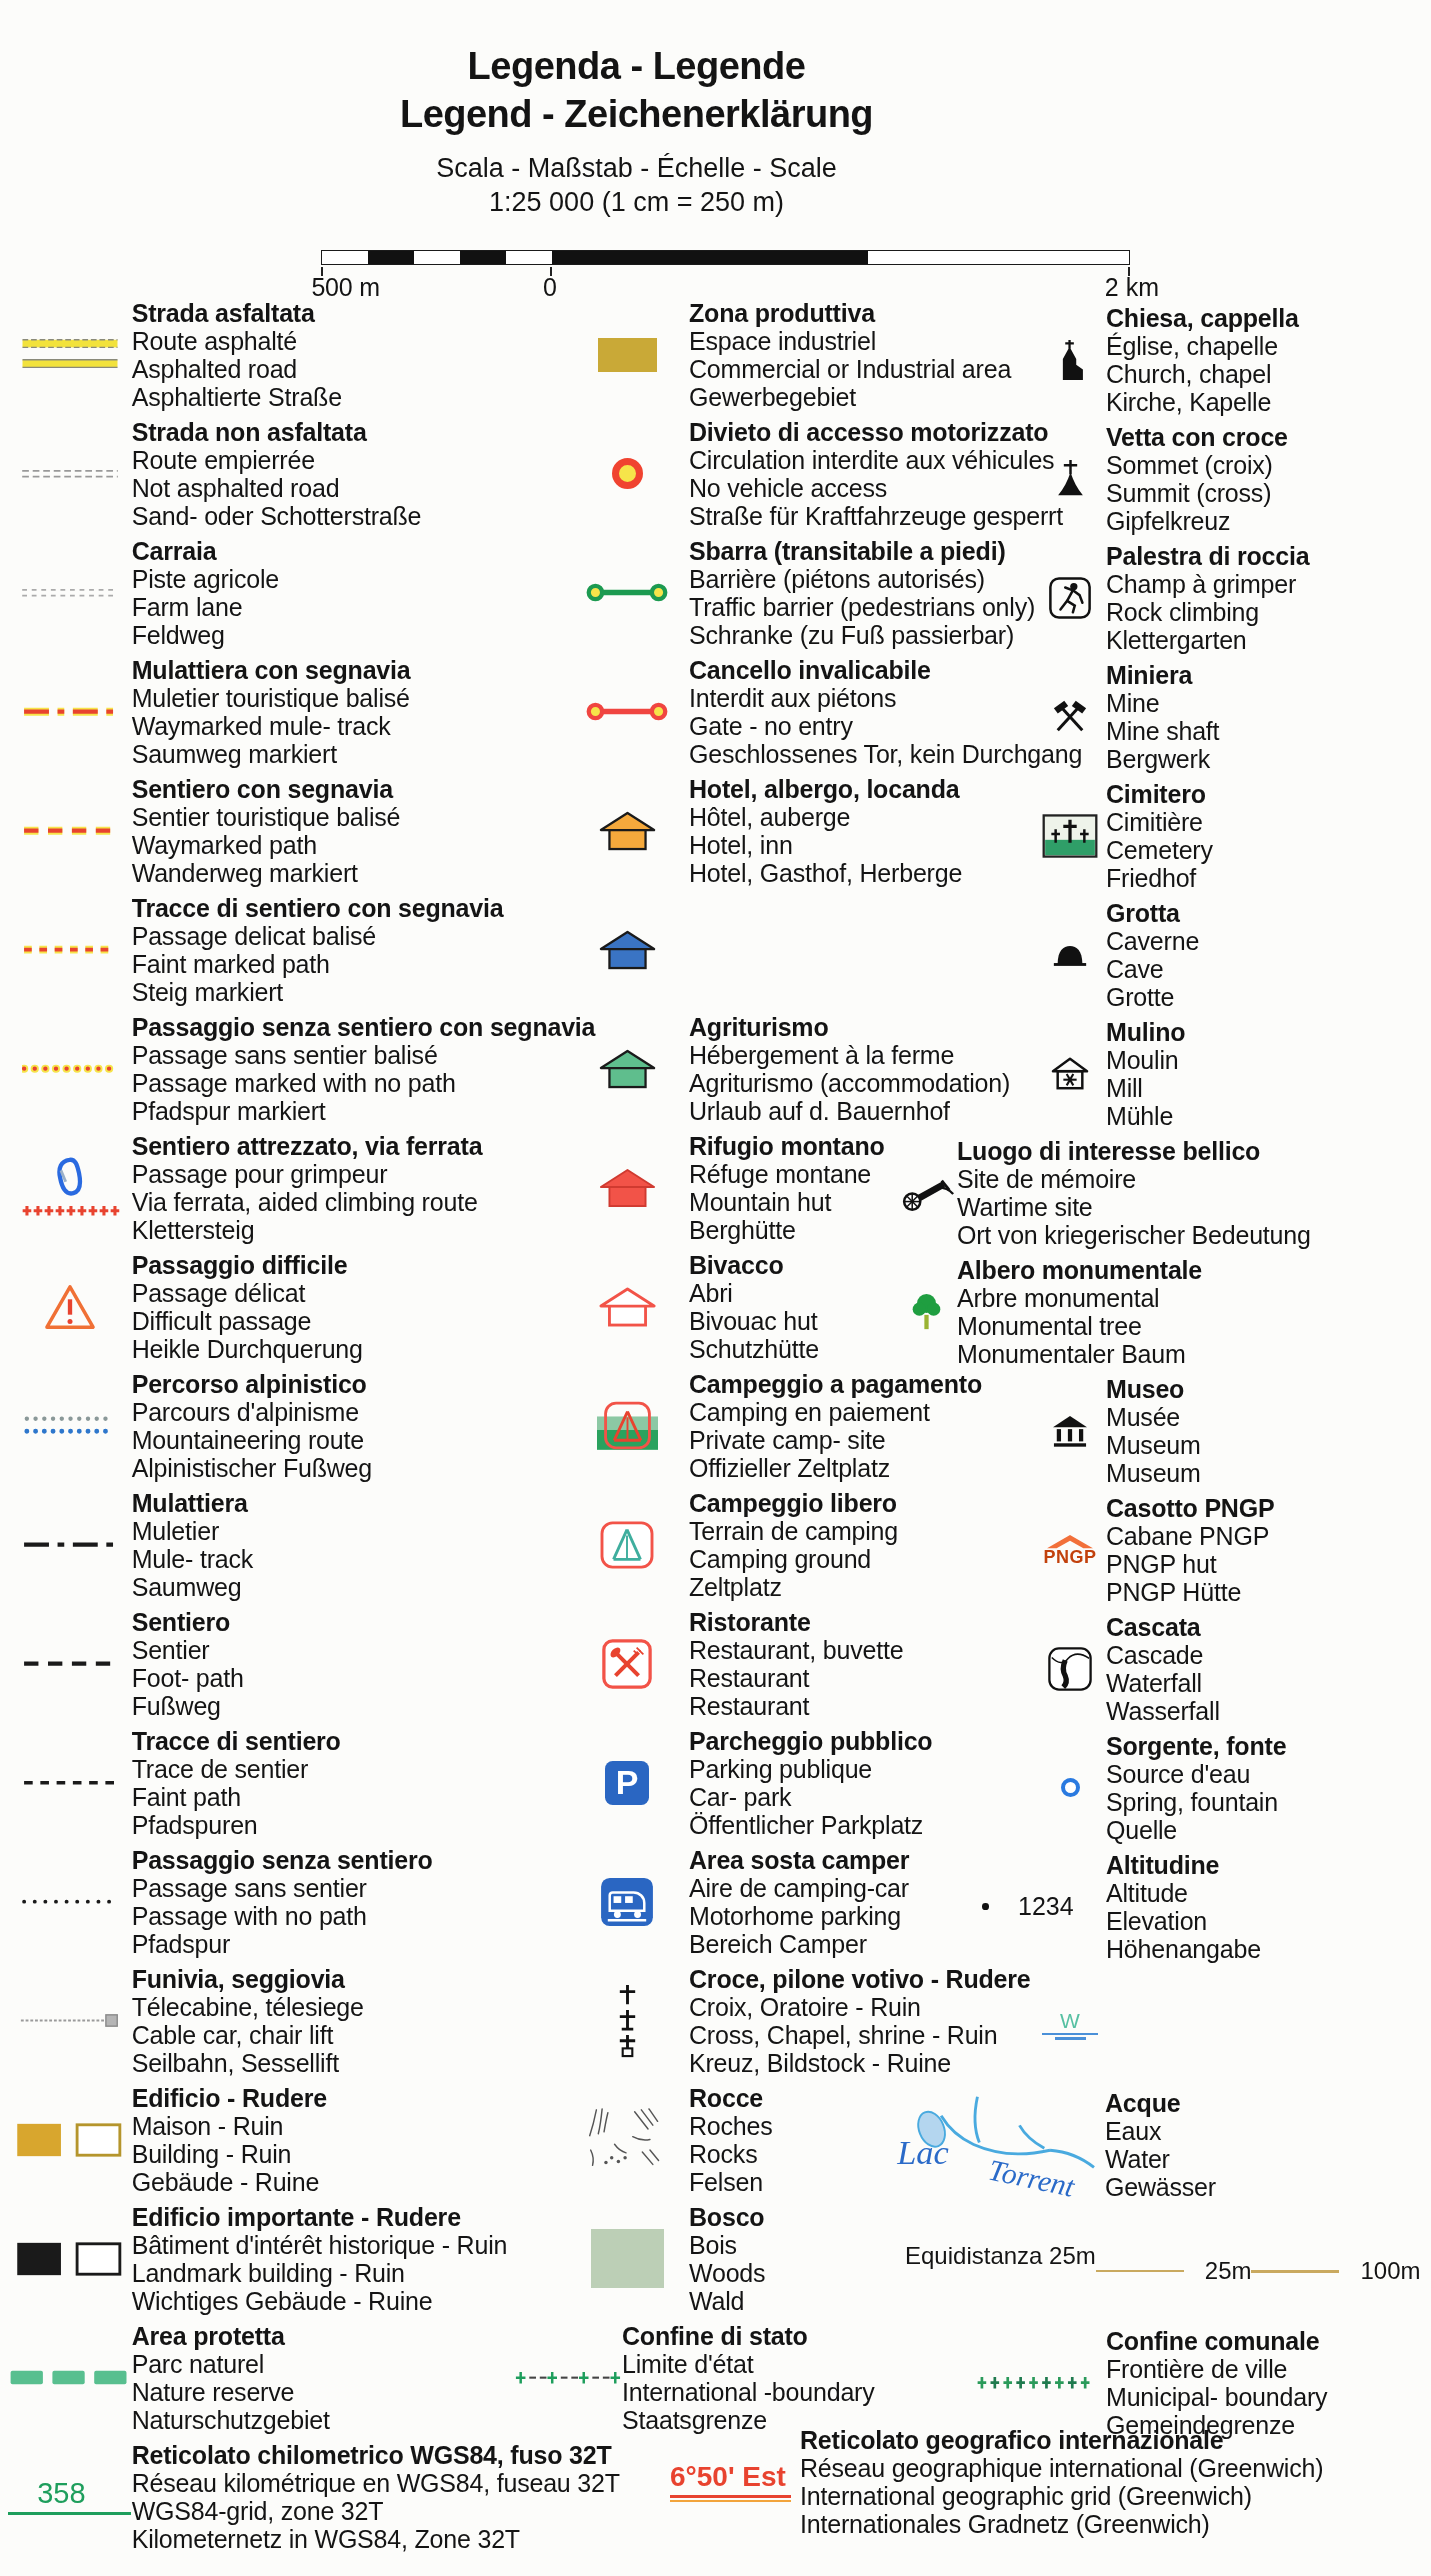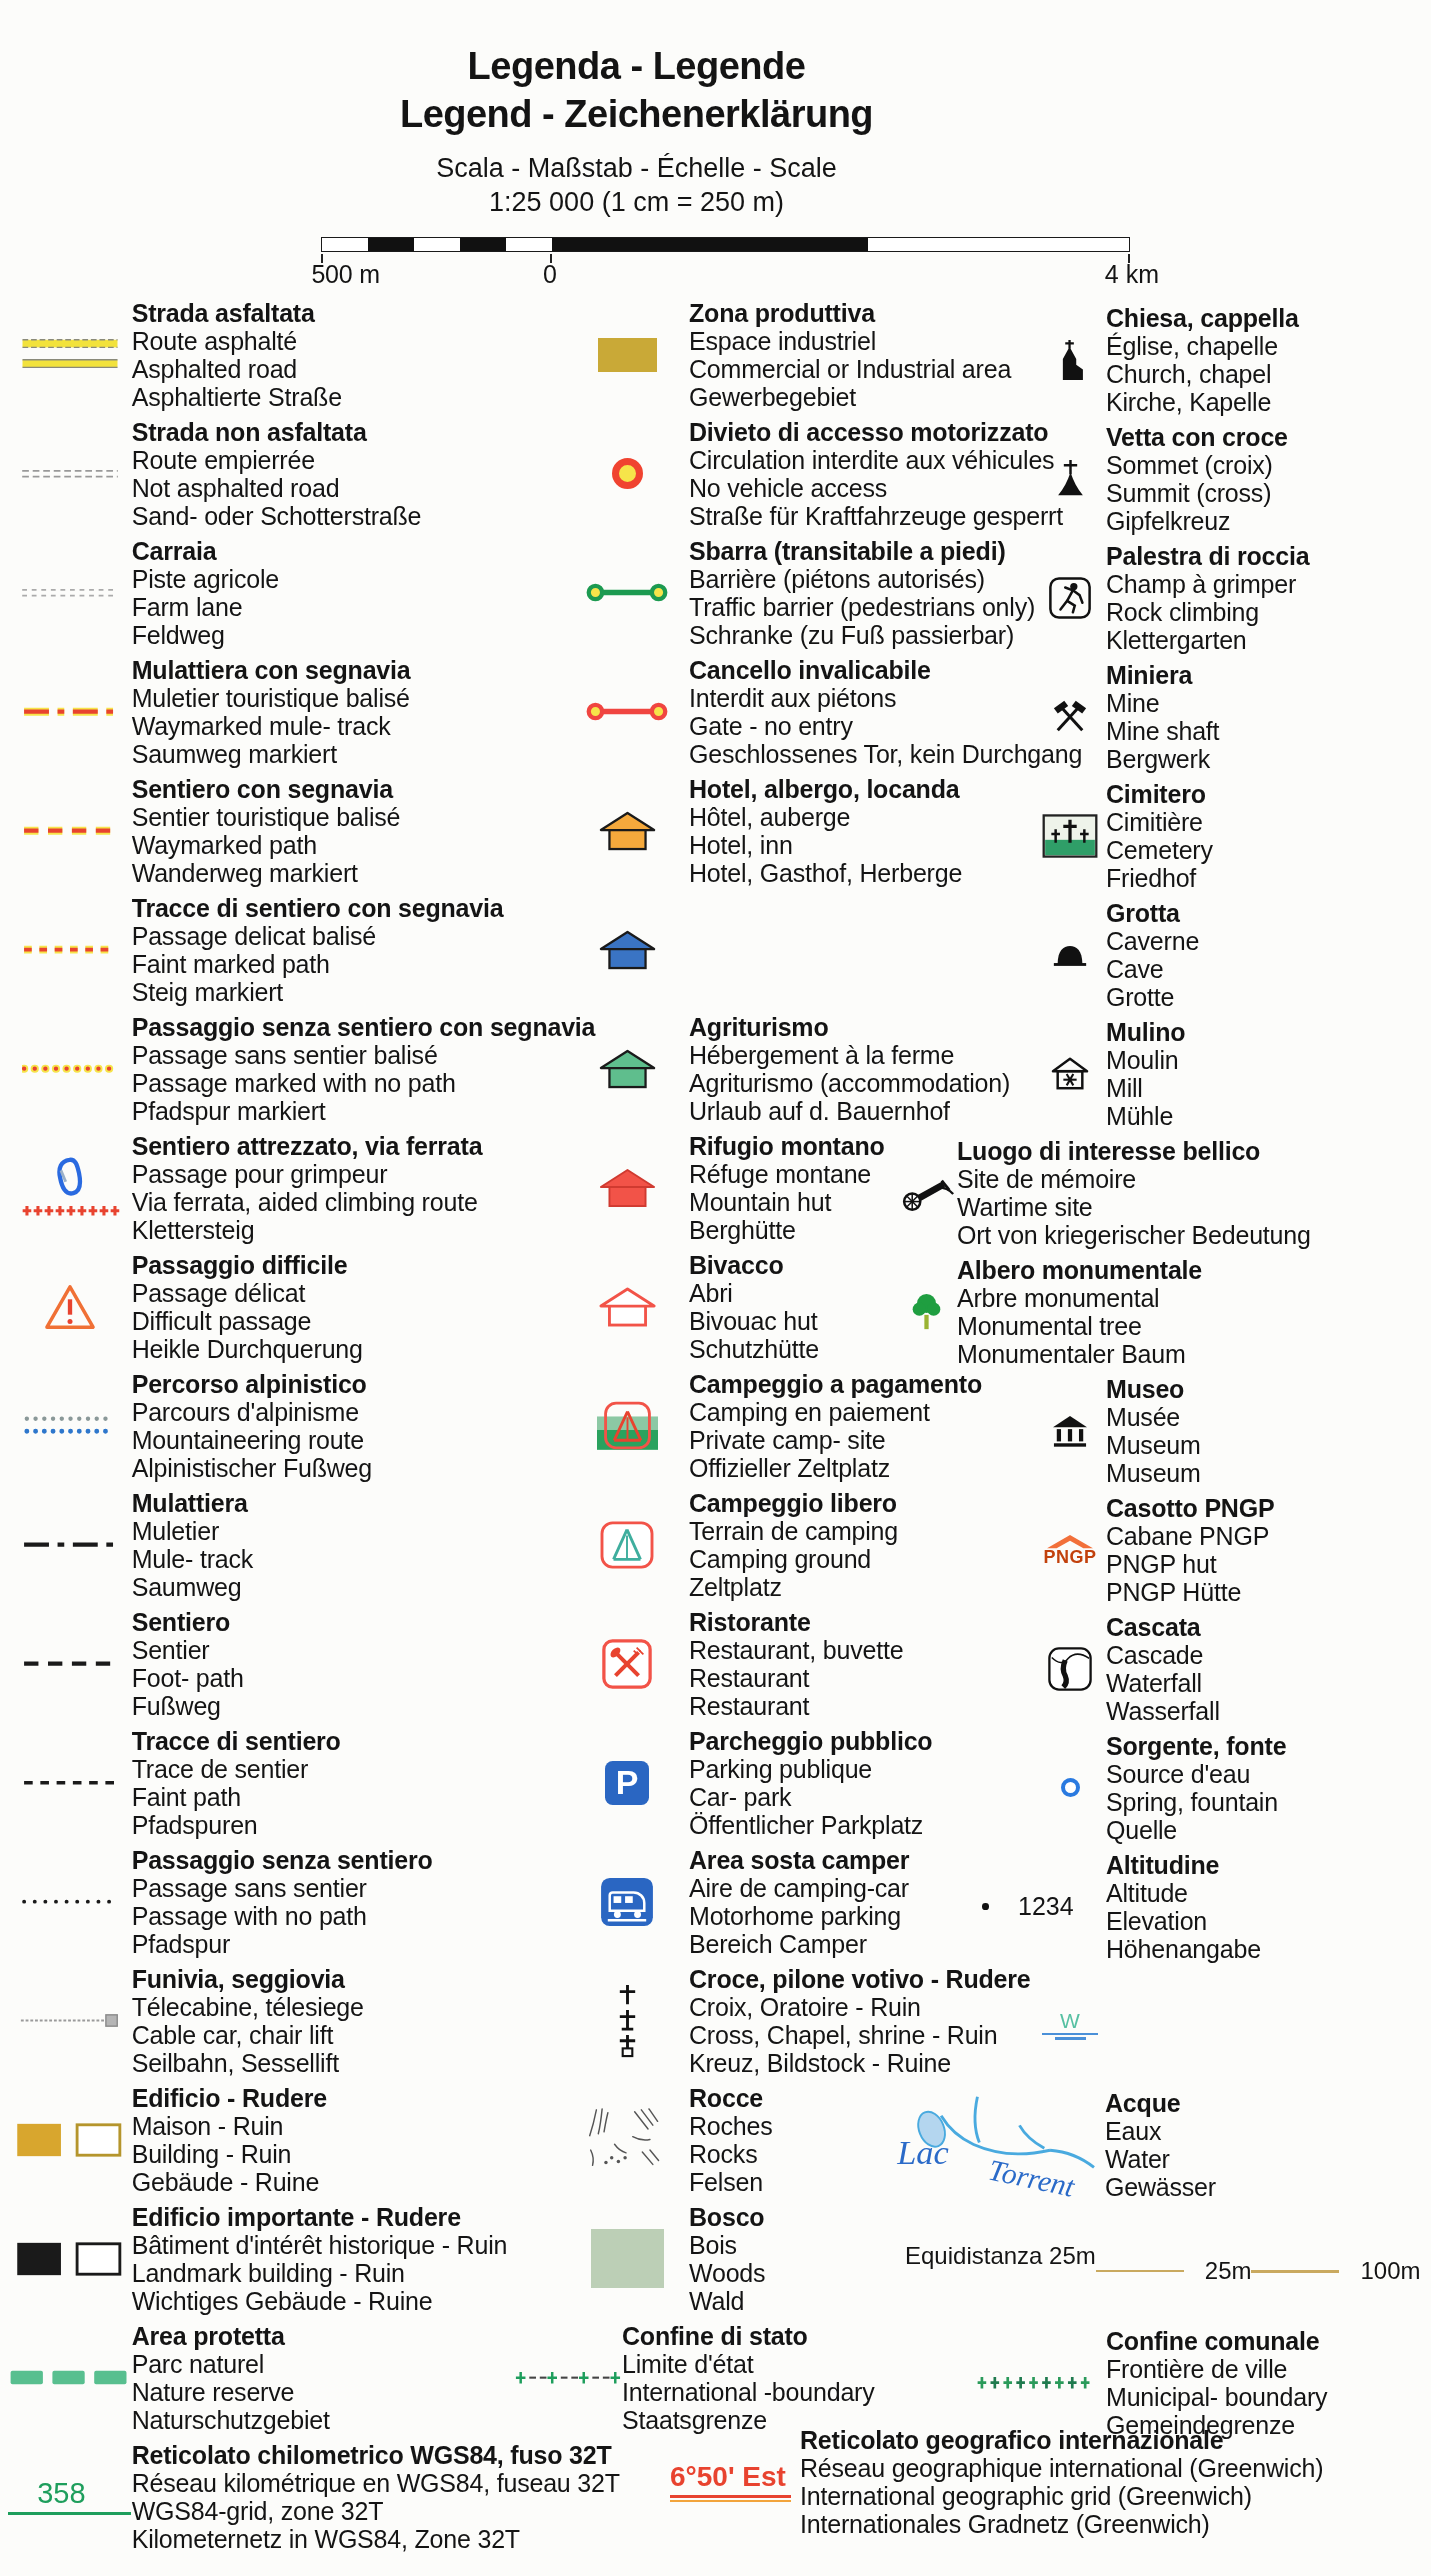--- a/index.html
+++ b/index.html
@@ -4,21 +4,21 @@
 <style>
   html,body{margin:0;padding:0;background:#e9e9e6;}
   .page{position:relative;width:1431px;height:2576px;background:#fcfcfa;
         font-family:"Liberation Sans",sans-serif;color:#141414;overflow:hidden;}
   
   .header{position:absolute;top:42px;left:0;width:1273px;text-align:center;}
   .t1{font-size:38px;font-weight:bold;line-height:48px;letter-spacing:-0.5px;}
   .s1{font-size:27px;line-height:34px;}
   .sgap{margin-top:13.4px;}
   
-  .scalebar{position:absolute;left:321px;top:237px;width:809px;}
+  .scalebar{position:absolute;left:321px;top:250px;width:809px;}
   .bar{display:flex;height:13.4px;border:1.9px solid #1a1a1a;box-sizing:content-box;background:#fff;}
   .bar div{height:100%;}
   .cw{background:#fff;}.cb{background:#111;}
   .barlabels{position:relative;height:33px;font-size:25px;}
   .bl{position:absolute;top:7.7px;}
   .bl.l{left:-9.6px;}.bl.z{left:222px;}.bl.r{right:-29px;}
   .tick{position:absolute;top:17px;width:1.9px;height:8.6px;background:#222;}
   
   .col{position:absolute;display:flex;flex-direction:column;}
   #col1{left:7.7px;top:299px;width:574px;}
@@ -90,21 +90,21 @@
       <div class="cw" style="width:46px"></div>
         <div class="cb" style="width:316px"></div>
       <div class="cw" style="flex:1"></div>
     </div>
     <div class="tick" style="left:0"></div>
     <div class="tick" style="left:229px"></div>
     <div class="tick" style="right:0"></div>
     <div class="barlabels">
       <span class="bl l">500 m</span>
       <span class="bl z">0</span>
-      <span class="bl r">4 km</span>
+      <span class="bl r">2 km</span>
     </div>
   </div>
 
   <div class="col" id="col1">
       <div class="entry">
         <div class="sym">
           <svg width="96" height="38" viewBox="0 0 100 40">
             <rect y="4" width="100" height="8" fill="#f2e23c"></rect>
             <line x1="0" y1="4" x2="100" y2="4" stroke="#8a8a7a" stroke-width="1.5" stroke-dasharray="6 3"></line>
             <line x1="0" y1="12" x2="100" y2="12" stroke="#8a8a7a" stroke-width="1.5" stroke-dasharray="6 3"></line>

